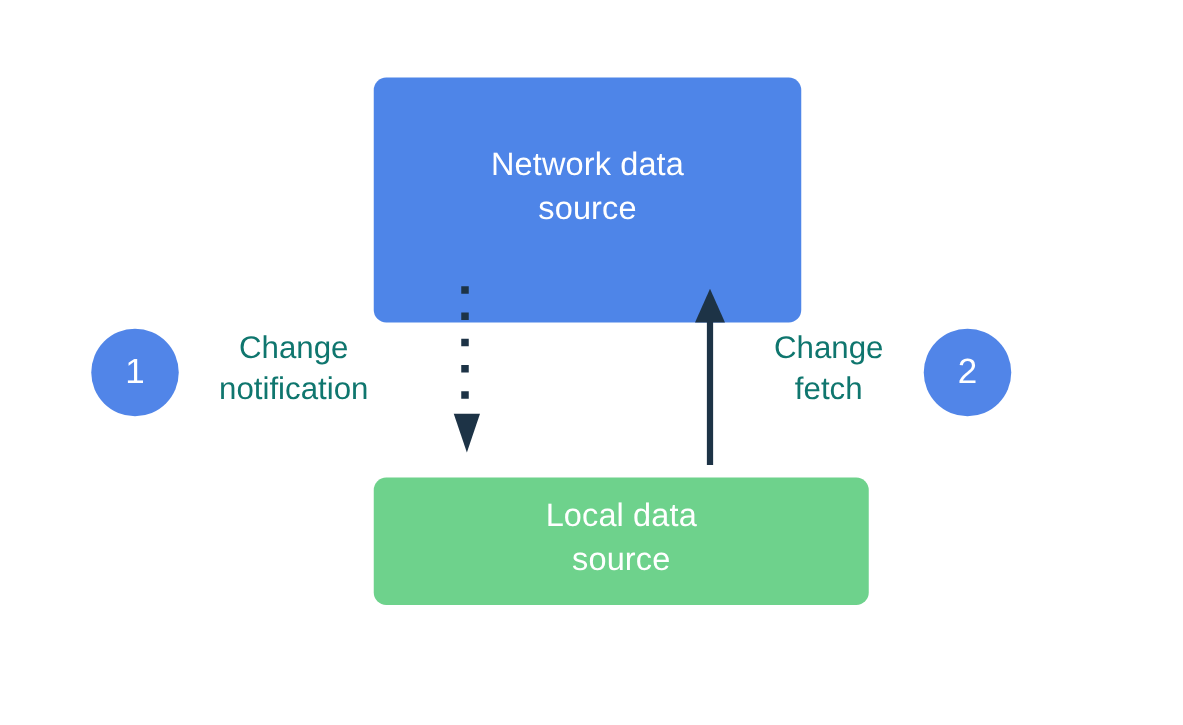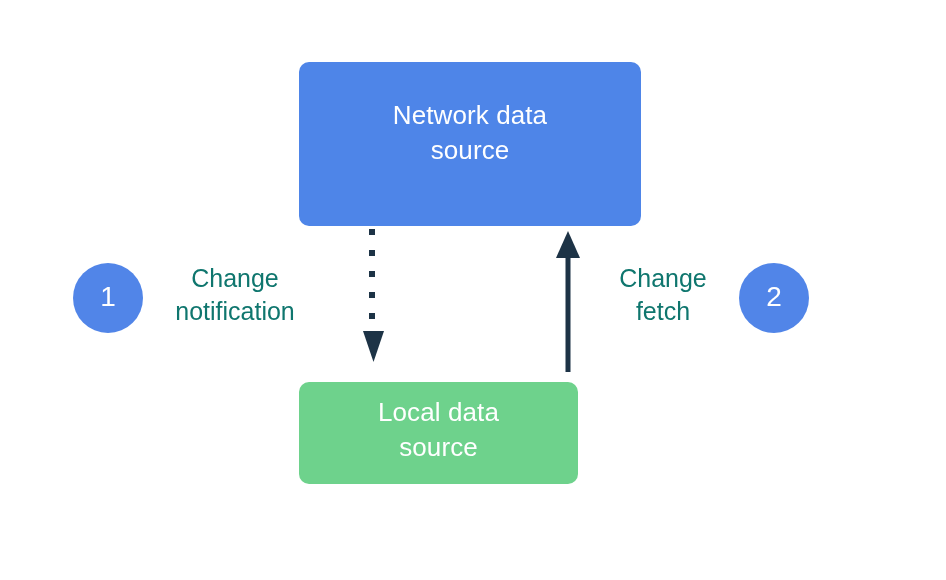--- a/index.html
+++ b/index.html
@@ -32,28 +32,28 @@
     color: #ffffff;
     font-size: 26px;
     line-height: 1.33;
     letter-spacing: 0.1px;
     box-sizing: border-box;
   }
   #network-box {
     left: 299px;
     top: 62px;
     width: 342px;
-    height: 164px;
+    height: 196px;
     background: #4e85e8;
     padding-bottom: 22px;
   }
   #local-box {
     left: 299px;
     top: 382px;
-    width: 279px;
+    width: 396px;
     height: 102px;
     background: #6ed28c;
     padding-bottom: 6px;
   }
   .node-label {
     display: block;
     width: 100%;
     white-space: pre-line;
   }
 

